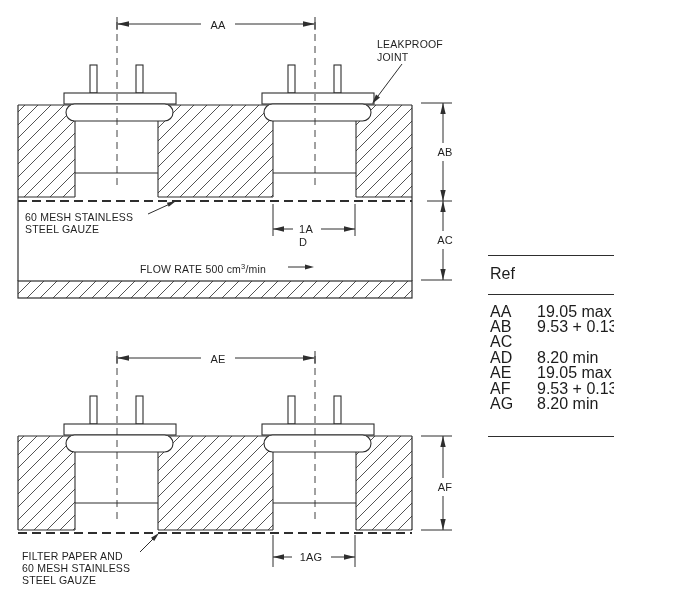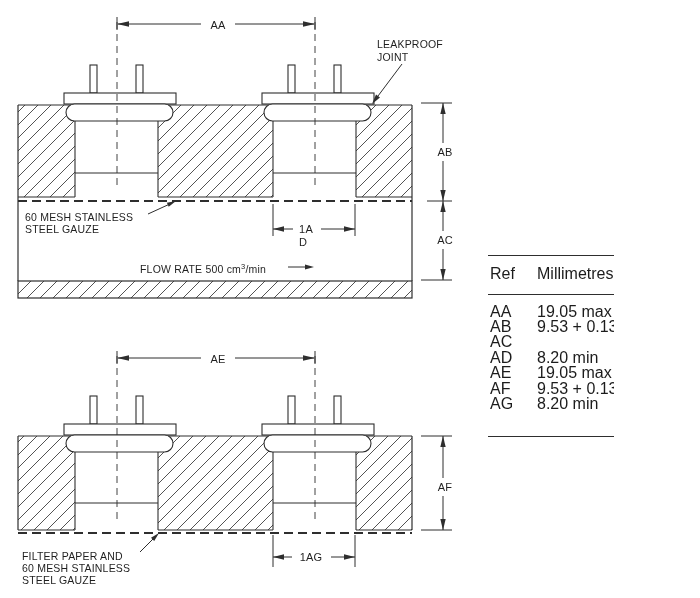--- a/index.html
+++ b/index.html
@@ -219,21 +219,20 @@
       <polygon points="443,106 440.3,117 445.7,117" fill="#2e2e2e" stroke="none"></polygon>
       <polygon points="443,200 440.3,189 445.7,189" fill="#2e2e2e" stroke="none"></polygon>
     </g>
     <text class="dim" x="445" y="161" text-anchor="middle">AF</text>
   </svg>
 
   <div class="ref-table">
     <div class="rule"></div>
     <div class="thead">
       <span class="c-ref">Ref</span>
-      <span class="c-val">Millimetres</span>
     </div>
     <div class="rule"></div>
     <div class="tbody">
       <div class="trow">
         <span class="c-ref">AA</span>
         <span class="c-val">19.05 max</span>
       </div>
       <div class="trow">
         <span class="c-ref">AB</span>
         <span class="c-val">9.53 + 0.13</span>

